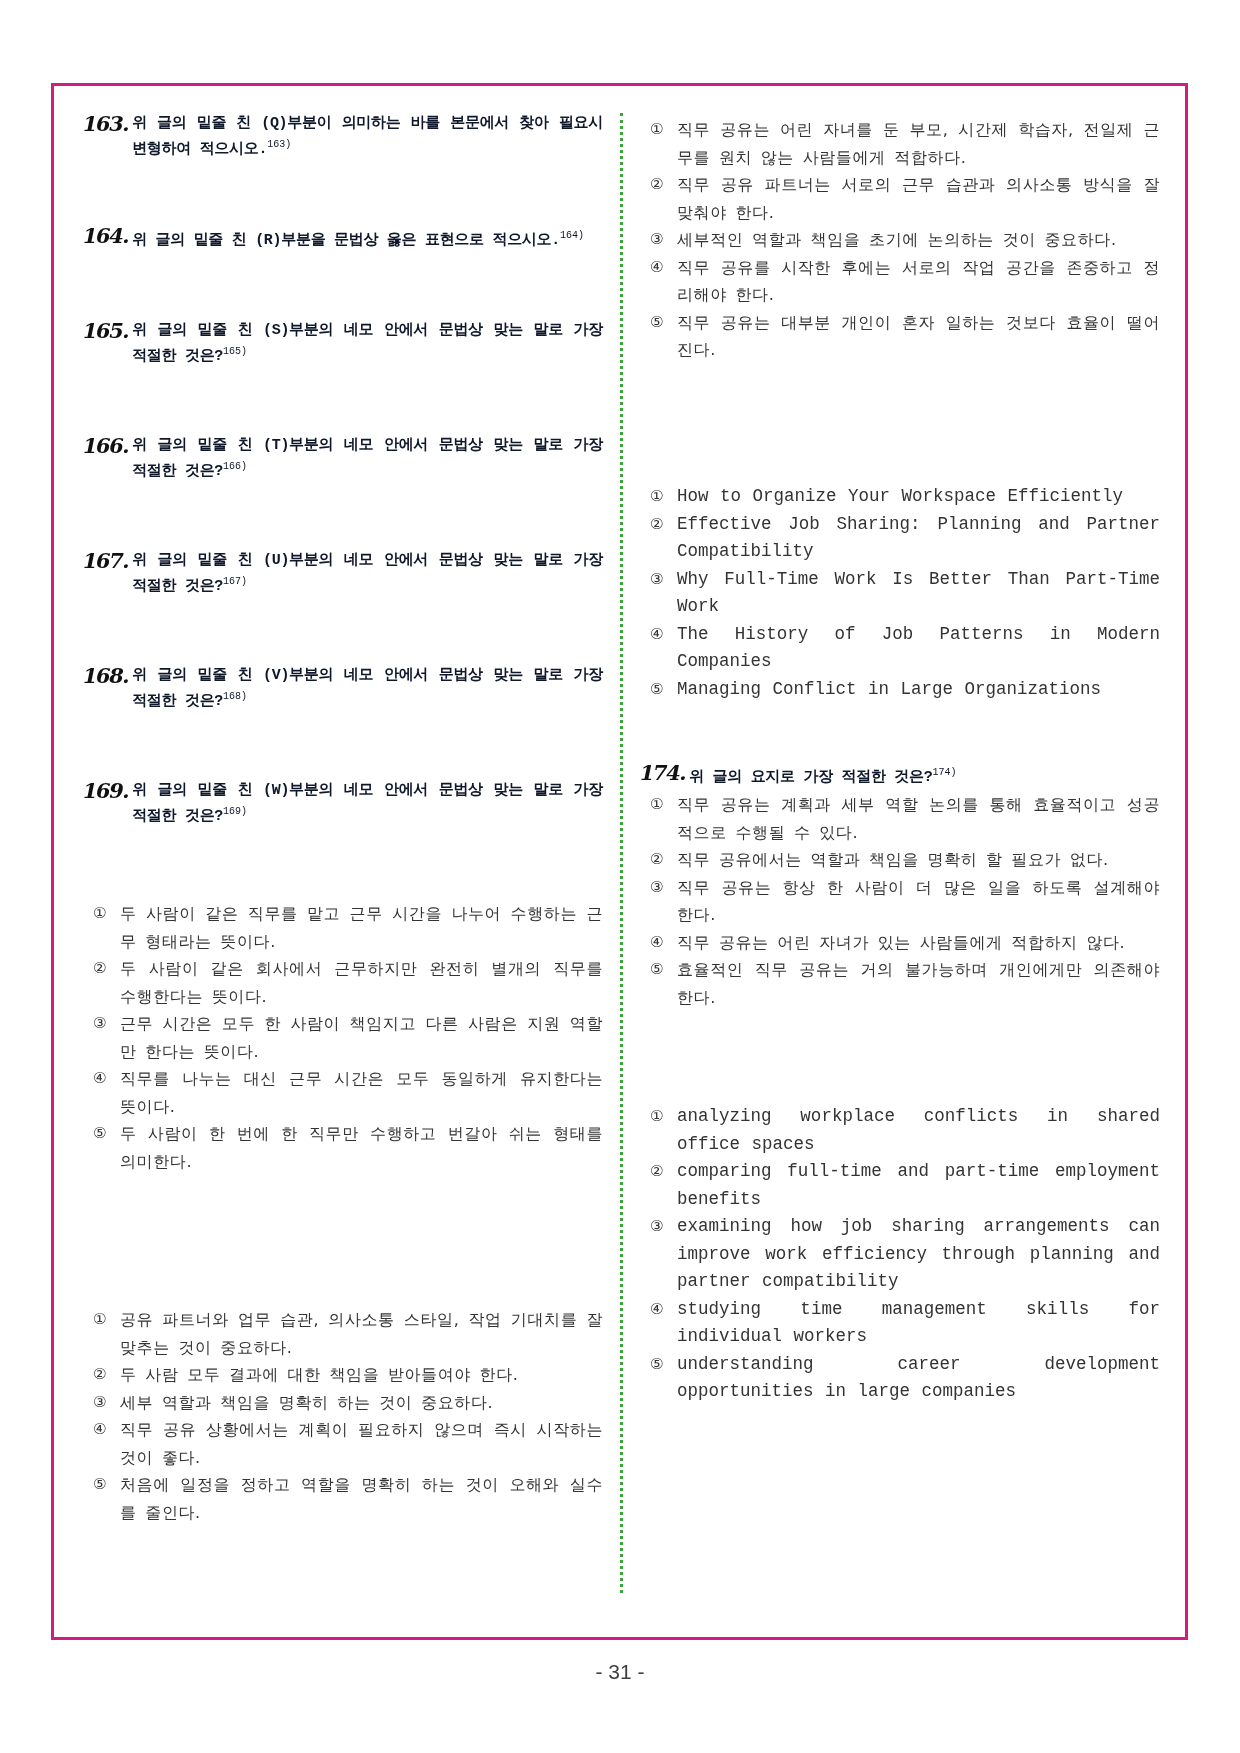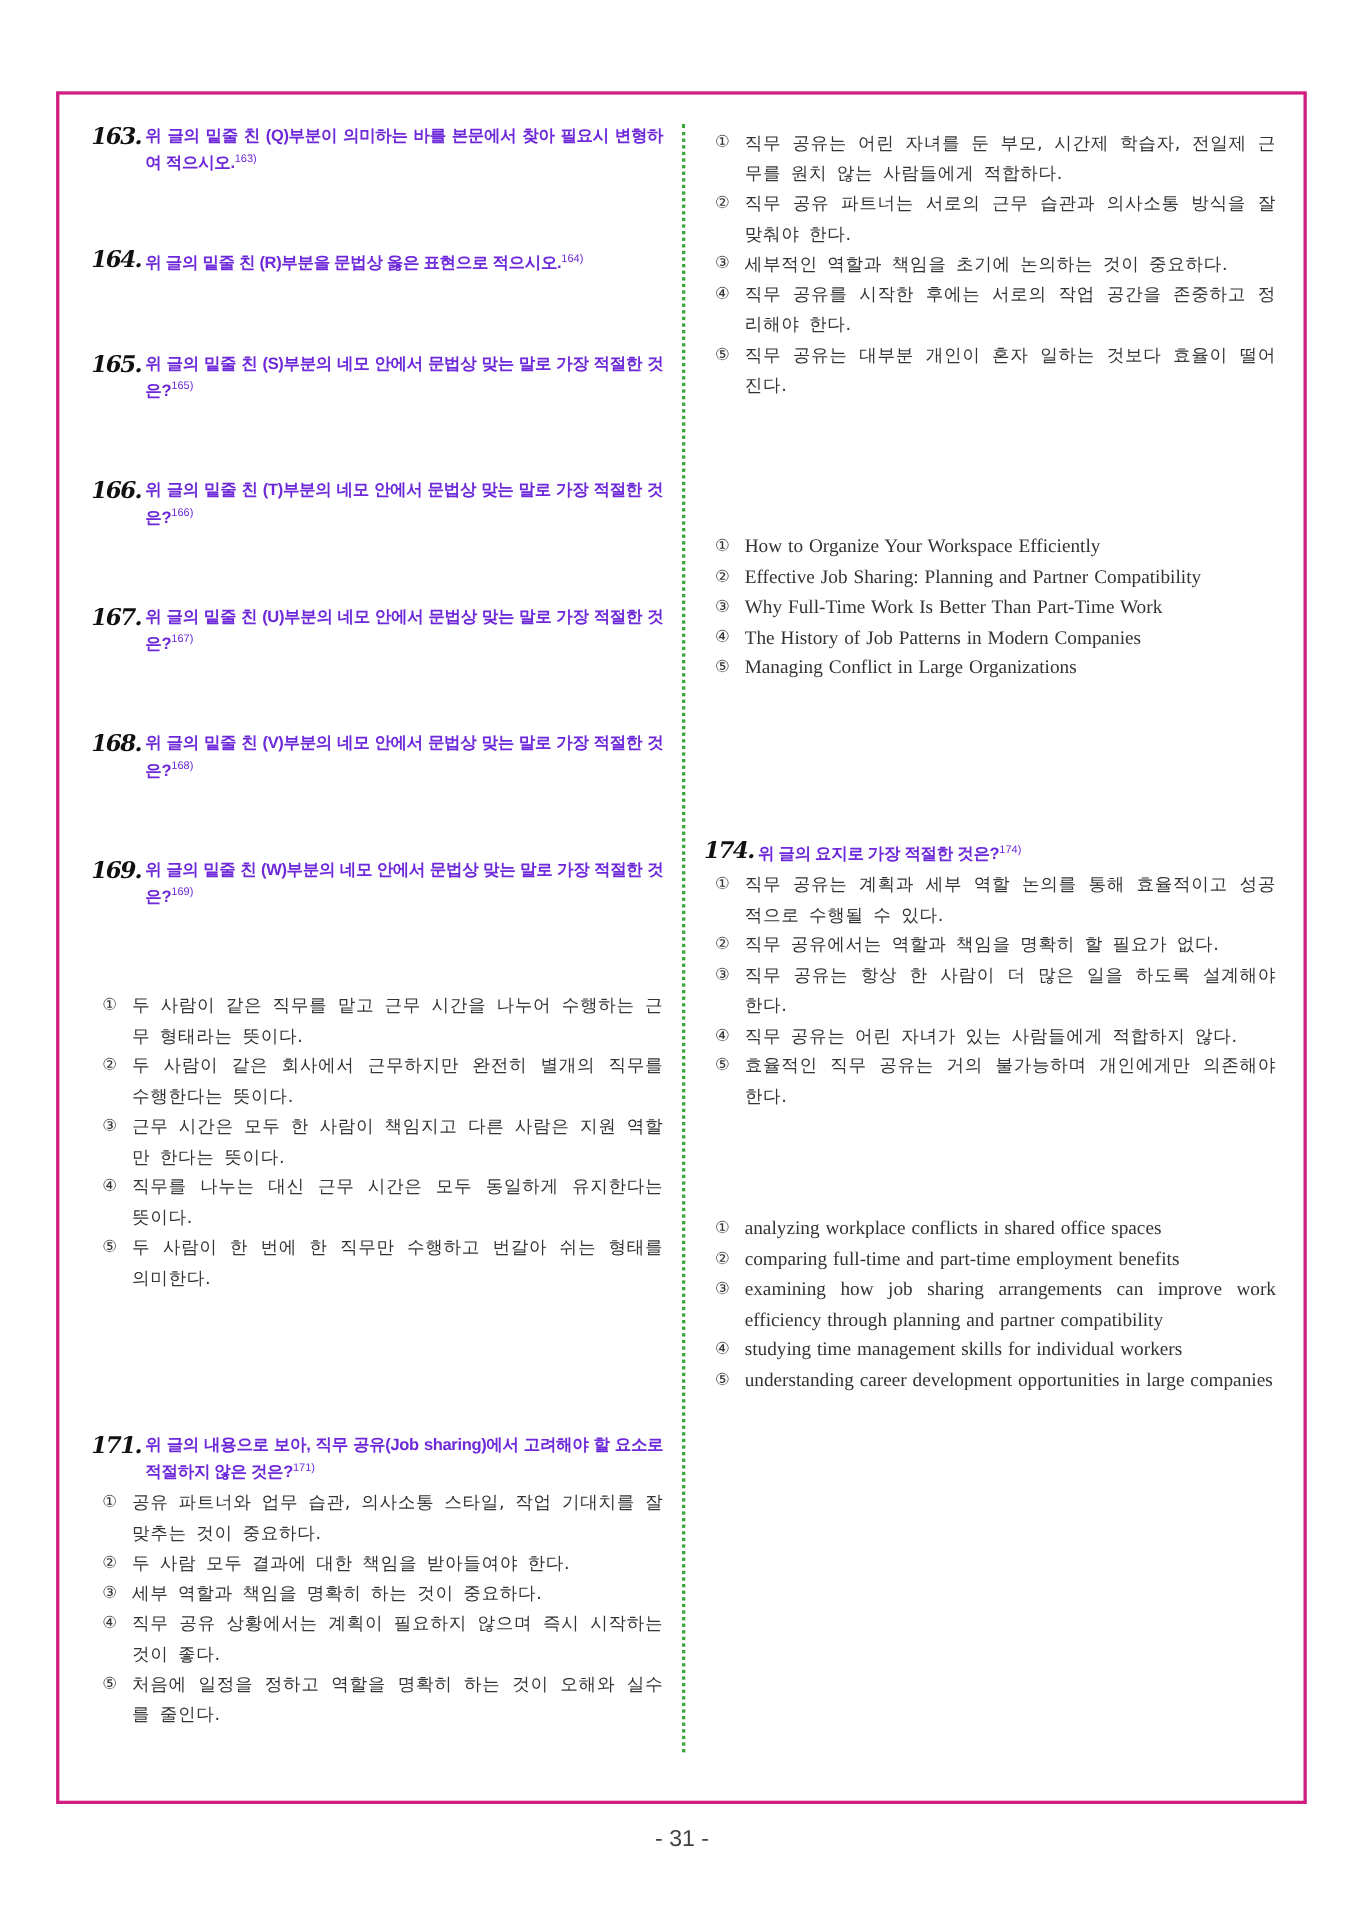--- a/index.html
+++ b/index.html
@@ -22,30 +22,30 @@
     .col-right { left: 640px; width: 520px; }
 
     .q { position: absolute; left: 0; width: 100%; }
     .q-head { display: flex; align-items: flex-start; }
     .q-num {
       font-family: "DejaVu Serif", "Liberation Serif", serif;
       font-style: italic; font-weight: bold; font-size: 21px; letter-spacing: -1.5px;
       line-height: 22px; white-space: nowrap; margin-right: 4px; color: #111;
     }
     .q-text {
-      font-family: Liberation Sans, sans-serif;
-      font-size: 15px; line-height: 21px; font-weight: bold; color: #6d28d9;
+      font-family: Liberation Mono, monospace;
+      font-size: 15px; line-height: 21px; font-weight: bold; color: #0f172a;
       text-align: justify; text-align-last: left; letter-spacing: -0.3px;
     }
     .q-text sup { font-size: 10px; font-weight: normal; vertical-align: 6px; letter-spacing: 0; }
     .opts { list-style: none; margin-top: 3px; margin-left: 10px; }
     .opt { display: flex; font-size: 16px; line-height: 27.5px; color: #333; }
     .opt-mark { width: 27px; flex: none; font-size: 15px; color: #333; }
     .opt-text { flex: 1; text-align: justify; text-align-last: left; letter-spacing: 0.6px; word-spacing: 3px; }
-    .opt-text.en { letter-spacing: 0; word-spacing: 1px; font-family: Liberation Serif, serif; font-size: 17.5px; }
+    .opt-text.en { letter-spacing: 0; word-spacing: 1px; font-family: Liberation Mono, monospace; font-size: 17.5px; }
 
     .page-number {
       position: absolute; top: 1660px; left: 0; width: 1240px; text-align: center;
       font-family: "Liberation Sans", sans-serif; font-size: 21px; color: #404040;
     }
   </style>
 </head>
 <body>
 
 <div class="page">
@@ -122,24 +122,20 @@
             <span class="opt-text">직무를 나누는 대신 근무 시간은 모두 동일하게 유지한다는 뜻이다.</span>
           </li>
         <li class="opt">
             <span class="opt-mark">⑤</span>
             <span class="opt-text">두 사람이 한 번에 한 직무만 수행하고 번갈아 쉬는 형태를 의미한다.</span>
           </li>
       </ul>
     </div>
 
     <div class="q" style="top:1303px">
-      <div class="q-head">
-        <span class="q-num">171.</span>
-        <div class="q-text"><span>위 글의 내용으로 보아, 직무 공유(Job sharing)에서 고려해야 할 요소로 적절하지 않은 것은?</span><sup>171)</sup></div>
-      </div>
       <ul class="opts">
         <li class="opt">
             <span class="opt-mark">①</span>
             <span class="opt-text">공유 파트너와 업무 습관, 의사소통 스타일, 작업 기대치를 잘 맞추는 것이 중요하다.</span>
           </li>
         <li class="opt">
             <span class="opt-mark">②</span>
             <span class="opt-text">두 사람 모두 결과에 대한 책임을 받아들여야 한다.</span>
           </li>
         <li class="opt">

